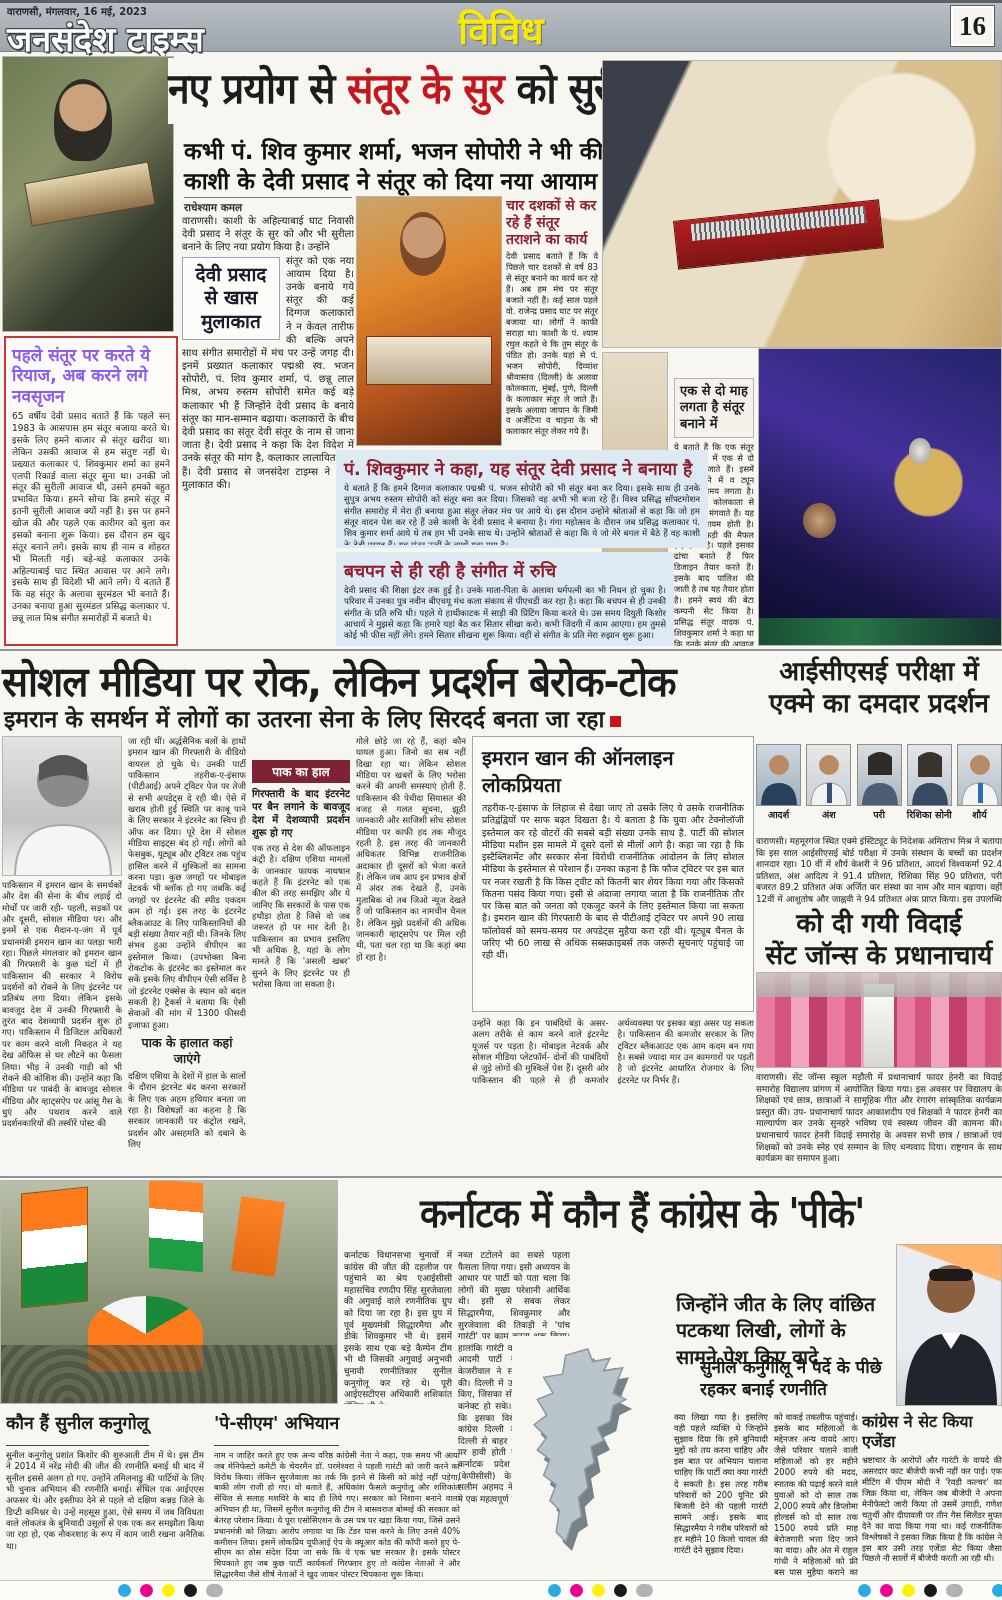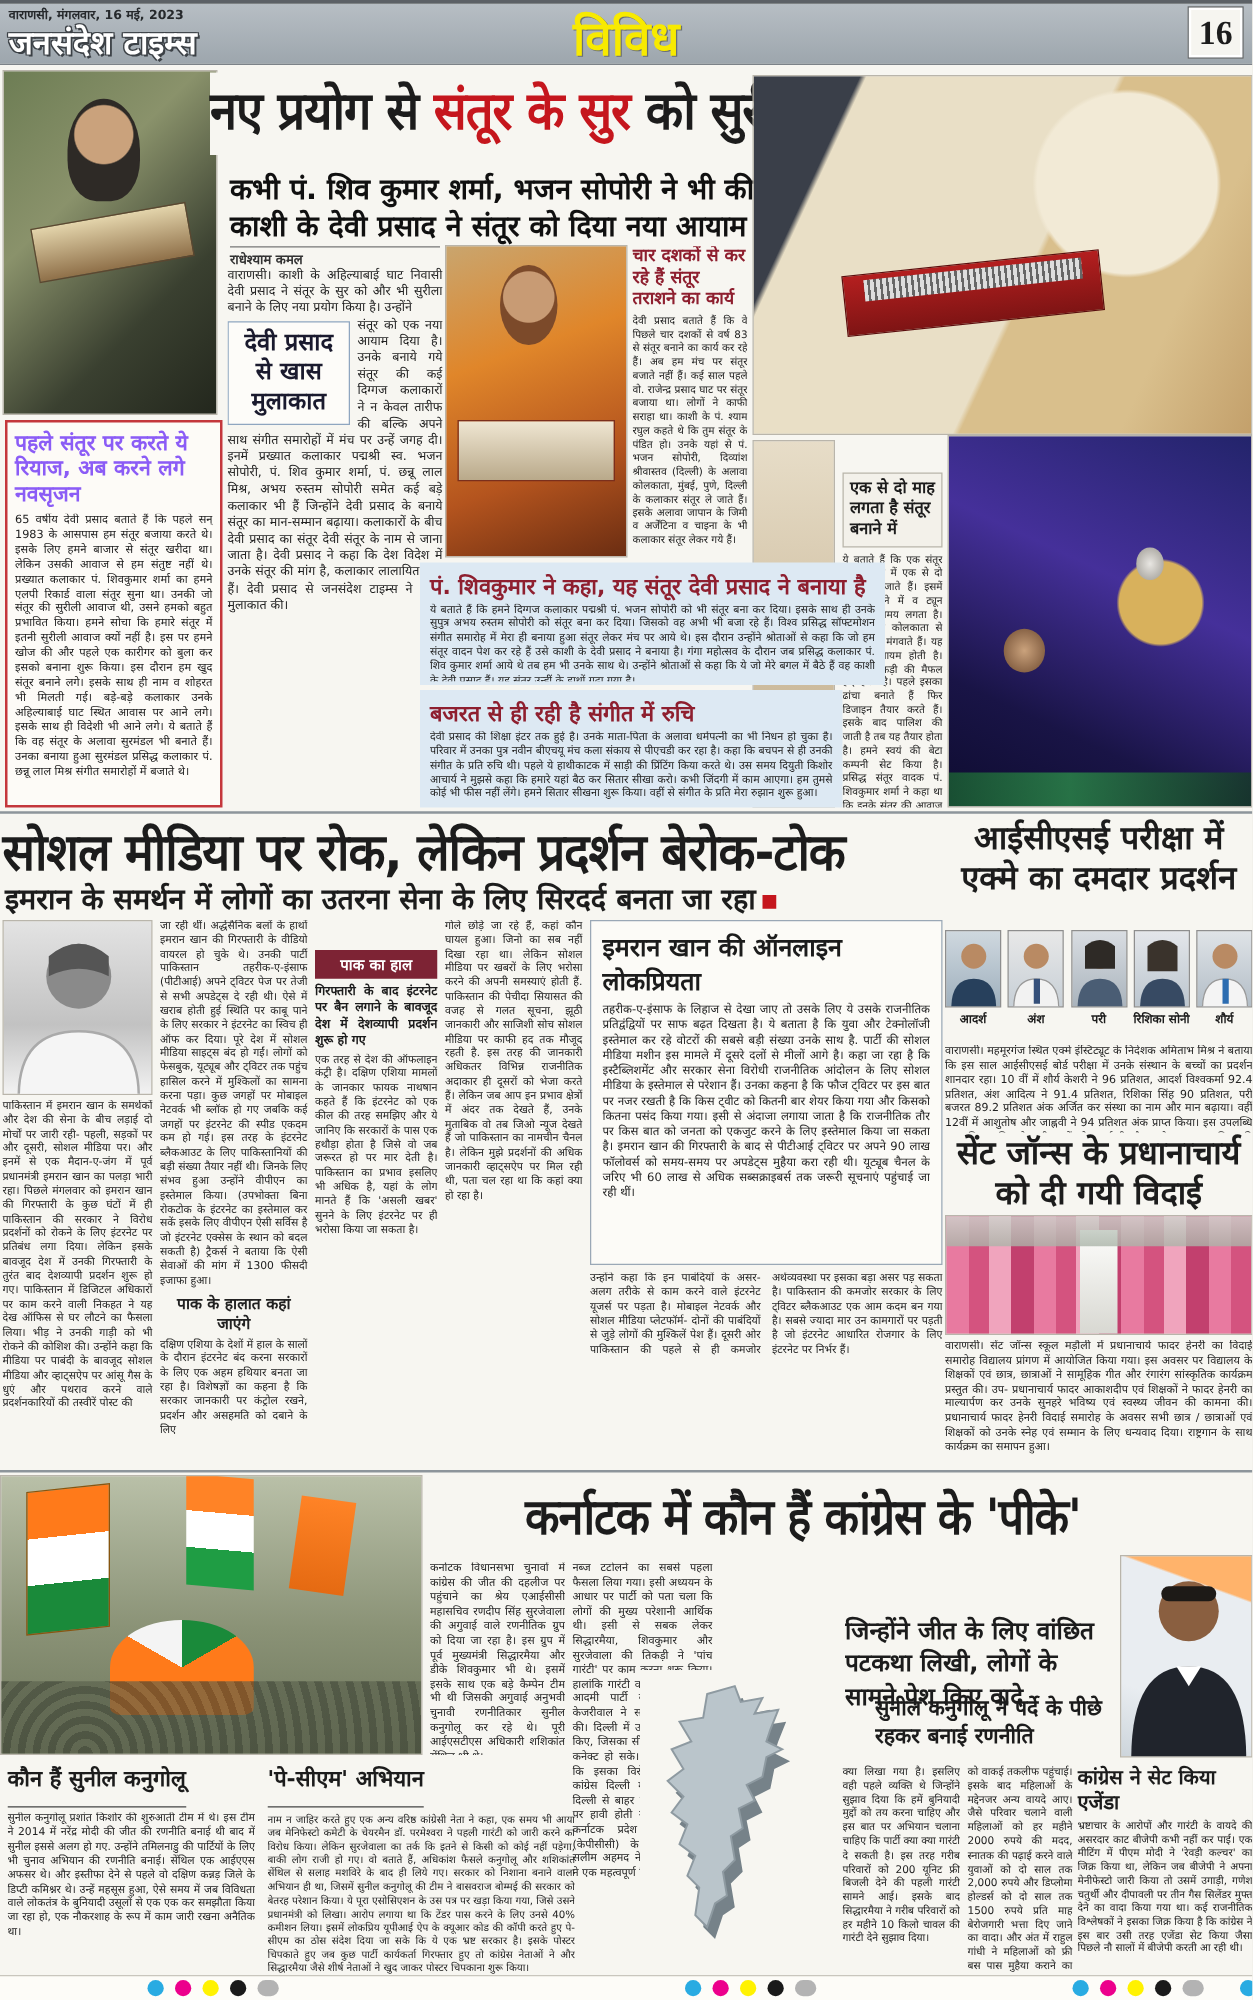--- a/index.html
+++ b/index.html
@@ -8,21 +8,21 @@
   }
   *{margin:0;padding:0;box-sizing:border-box;}
   body{background:#e9e7e0;font-family:"DejaVu Sans","Liberation Sans",sans-serif;color:var(--ink);}
   #page{position:relative;width:1002px;height:1600px;background:var(--paper);margin:0 auto;overflow:hidden;}
   .abs{position:absolute;}
   .col{font-size:8.6px;line-height:1.32;text-align:justify;overflow:hidden;color:#222;}
   .col p{text-indent:10px;}
   
   #masthead{left:0;top:0;width:1002px;height:52px;background:linear-gradient(#b7bec4,#9da6ad);border-top:3px solid #5c6166;border-bottom:1px solid #7c8288;}
   #dateline{left:7px;top:4px;font-size:10px;font-weight:bold;color:#26292c;}
-  #papername{left:7px;top:15px;font-size:26px;font-weight:bold;color:#fff;text-shadow:1.5px 1.5px 0 #3c4146,-1px -1px 0 #3c4146,1px -1px 0 #3c4146,-1px 1px 0 #3c4146;}
+  #papername{left:7px;top:15px;font-size:34px;font-weight:bold;color:#fff;text-shadow:1.5px 1.5px 0 #3c4146,-1px -1px 0 #3c4146,1px -1px 0 #3c4146,-1px 1px 0 #3c4146;}
   #sectionname{left:0;top:3px;width:1002px;text-align:center;font-size:38px;font-weight:bold;color:#f8ea00;text-shadow:1px 1px 0 #6a6f74;}
   #pagenumbox{left:950px;top:5px;width:45px;height:42px;background:#f6f5f0;border:1px solid #5c6166;box-shadow:inset 0 0 0 2px #fff;display:flex;align-items:center;justify-content:center;font-family:"Liberation Serif","DejaVu Serif",serif;font-size:27px;font-weight:bold;}
   
   .photo{overflow:hidden;border:1px solid #b9b5ab;}
   .strip{position:absolute;}
   
   #main-headline{left:168px;top:58px;width:640px;height:66px;background:var(--paper);font-size:42px;font-weight:bold;white-space:nowrap;transform:scaleX(.93);transform-origin:left;letter-spacing:-1px;}
   #main-headline .red{color:var(--red);}
   .subhead-lg{font-size:23px;font-weight:bold;color:#101010;white-space:nowrap;}
   #byline{left:184px;top:197px;width:168px;border-top:1px solid #777;padding-top:2px;font-size:10.5px;font-weight:bold;color:#333;}
@@ -121,21 +121,21 @@
     <div class="strip" style="left:62%;top:30%;width:9%;height:9%;border-radius:50%;background:radial-gradient(#e8e6e2,#9b9891);"></div>
     <div class="strip" style="left:18%;top:52%;width:14%;height:12%;border-radius:50%;background:radial-gradient(#caa27c,#6e4a30);"></div>
     <div class="strip" style="left:0;bottom:0;width:100%;height:9%;background:linear-gradient(90deg,#1d6b33,#2f9b4a 40%,#14401f);opacity:.7;"></div>
   </div>
 
   <div class="abs bluebox" style="left:336px;top:450px;width:372px;height:98px;">
     <div class="h">पं. शिवकुमार ने कहा,  यह संतूर देवी प्रसाद ने बनाया है</div>
     <div class="col" style="height:62px;">ये बताते हैं कि हमने दिग्गज कलाकार पद्मश्री पं. भजन सोपोरी को भी संतूर बना कर दिया। इसके साथ ही उनके सुपुत्र अभय रुस्तम सोपोरी को संतूर बना कर दिया। जिसको वह अभी भी बजा रहे हैं। विश्व प्रसिद्ध सॉफ्टमोशन संगीत समारोह में मेरा ही बनाया हुआ संतूर लेकर मंच पर आये थे। इस दौरान उन्होंने श्रोताओं से कहा कि जो हम संतूर वादन पेश कर रहे हैं उसे काशी के देवी प्रसाद ने बनाया है। गंगा महोत्सव के दौरान जब प्रसिद्ध कलाकार पं. शिव कुमार शर्मा आये थे तब हम भी उनके साथ थे। उन्होंने श्रोताओं से कहा कि ये जो मेरे बगल में बैठे हैं वह काशी के देवी प्रसाद हैं। यह संतूर उन्हीं के हाथों गढ़ा गया है।</div>
   </div>
   <div class="abs bluebox" style="left:336px;top:552px;width:338px;height:94px;">
-    <div class="h">बजरत से ही रही है संगीत में रुचि</div>
+    <div class="h">बचपन से ही रही है संगीत में रुचि</div>
     <div class="col" style="height:58px;">देवी प्रसाद की शिक्षा इंटर तक हुई है। उनके माता-पिता के अलावा धर्मपत्नी का भी निधन हो चुका है। परिवार में उनका पुत्र नवीन बीएचयू मंच कला संकाय से पीएचडी कर रहा है। कहा कि बचपन से ही उनकी संगीत के प्रति रुचि थी। पहले ये हाथीकाटक में साड़ी की प्रिंटिंग किया करते थे। उस समय दियुती किशोर आचार्य ने मुझसे कहा कि हमारे यहां बैठ कर सितार सीखा करो। कभी जिंदगी में काम आएगा। हम तुमसे कोई भी फीस नहीं लेंगे। हमने सितार सीखना शुरू किया। वहीं से संगीत के प्रति मेरा रुझान शुरू हुआ।</div>
   </div>
 
   <div class="abs divider" style="top:649px;"></div>
 
   <div class="abs" id="social-headline">सोशल मीडिया पर रोक, लेकिन प्रदर्शन बेरोक-टोक</div>
   <div class="abs" id="social-subhead">
     <span>इमरान के समर्थन में लोगों का उतरना सेना के लिए सिरदर्द बनता जा रहा</span><span class="redsq"></span>
   </div>
 
@@ -219,22 +219,22 @@
             <path d="M4 62 Q4 38 22 38 Q40 38 40 62 Z" fill="#f4f4f4" stroke="#999"></path>
             <rect x="20" y="38" width="5" height="20" fill="#2d6db1"></rect>
           </svg>
         </div>
       <div class="stu-name">शौर्य</div>
     </div>
   </div>
   <div class="abs col" style="left:756px;top:836px;width:246px;height:70px;font-size:8.8px;">वाराणसी। महमूरगंज स्थित एक्मे इंस्टिट्यूट के निदेशक अमिताभ मिश्र ने बताया कि इस साल आईसीएसई बोर्ड परीक्षा में उनके संस्थान के बच्चों का प्रदर्शन शानदार रहा। 10 वीं में शौर्य केशरी ने 96 प्रतिशत, आदर्श विश्वकर्मा 92.4 प्रतिशत, अंश आदित्य ने 91.4 प्रतिशत, रिशिका सिंह 90 प्रतिशत, परी बजरत 89.2 प्रतिशत अंक अर्जित कर संस्था का नाम और मान बढ़ाया। वहीं 12वीं में आशुतोष और जाह्नवी ने 94 प्रतिशत अंक प्राप्त किया। इस उपलब्धि पर अमिताभ मिश्र ने सभी छात्रों को बधाई दी और उनके उज्ज्वल भविष्य की कामना की।</div>
 
   <div class="abs rail-head" style="left:756px;top:908px;width:246px;">
+    <div>को दी गयी विदाई</div>
     <div>सेंट जॉन्स के प्रधानाचार्य</div>
-    <div>को दी गयी विदाई</div>
   </div>
   <div class="abs photo" style="left:756px;top:972px;width:246px;height:96px;background:repeating-linear-gradient(90deg,#e87aa0 0 18px,#d4537f 18px 34px,#f0a4bd 34px 52px,#c2406e 52px 70px);">
     <div class="strip" style="left:44%;top:12%;width:12%;height:88%;background:linear-gradient(#fdfdfb,#d8d8d2);"></div>
     <div class="strip" style="left:0;top:0;width:100%;height:26%;background:linear-gradient(#cfd6cf,#aab4a8);opacity:.8;"></div>
   </div>
   <div class="abs col" style="left:756px;top:1072px;width:246px;height:102px;font-size:8.8px;">वाराणसी। सेंट जॉन्स स्कूल मड़ौली में प्रधानाचार्य फादर हेनरी का विदाई समारोह विद्यालय प्रांगण में आयोजित किया गया। इस अवसर पर विद्यालय के शिक्षकों एवं छात्र, छात्राओं ने सामूहिक गीत और रंगारंग सांस्कृतिक कार्यक्रम प्रस्तुत की। उप- प्रधानाचार्य फादर आकाशदीप एवं शिक्षकों ने फादर हेनरी का माल्यार्पण कर उनके सुनहरे भविष्य एवं स्वस्थ्य जीवन की कामना की। प्रधानाचार्य फादर हेनरी विदाई समारोह के अवसर सभी छात्र / छात्राओं एवं शिक्षकों को उनके स्नेह एवं सम्मान के लिए धन्यवाद दिया। राष्ट्रगान के साथ कार्यक्रम का समापन हुआ।</div>
 
   <div class="abs divider" style="top:1176px;"></div>
 
   <div class="abs photo" style="left:0px;top:1180px;width:338px;height:224px;background:linear-gradient(#b9c0a8,#8a9276 55%,#6d755b);">

